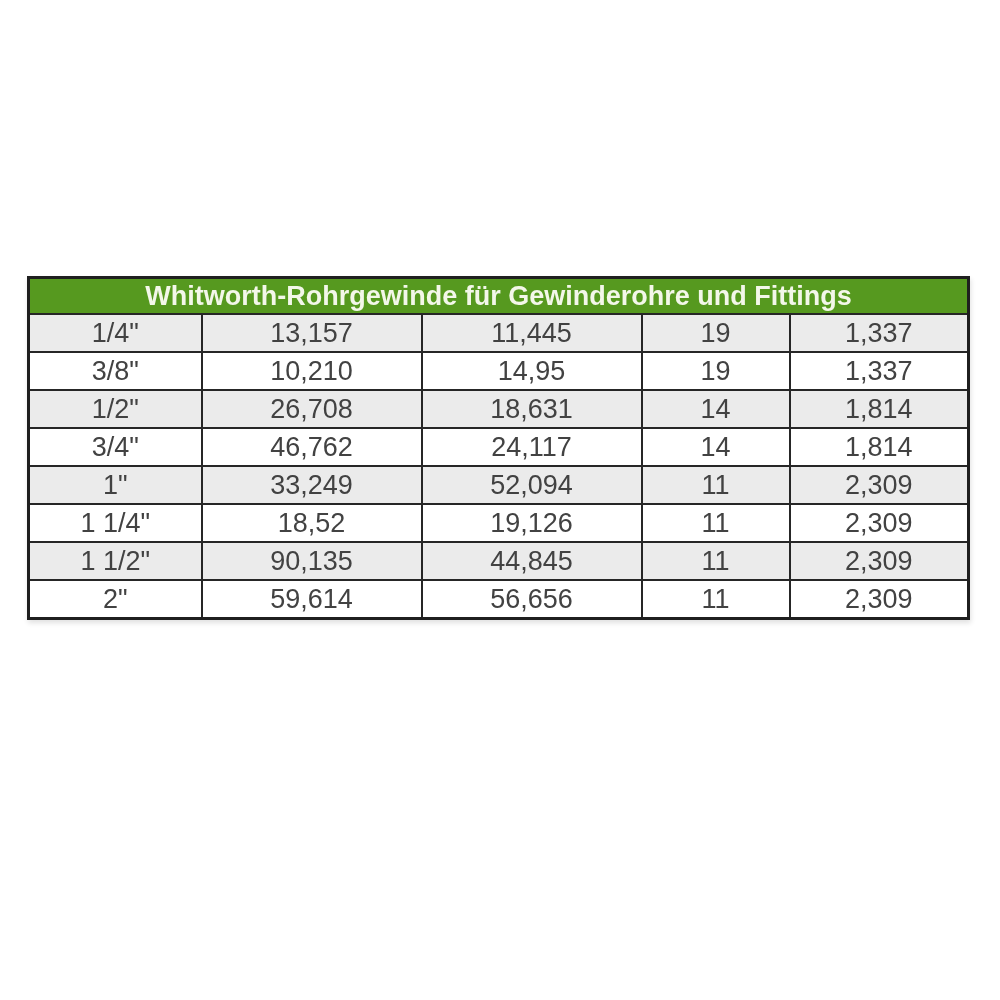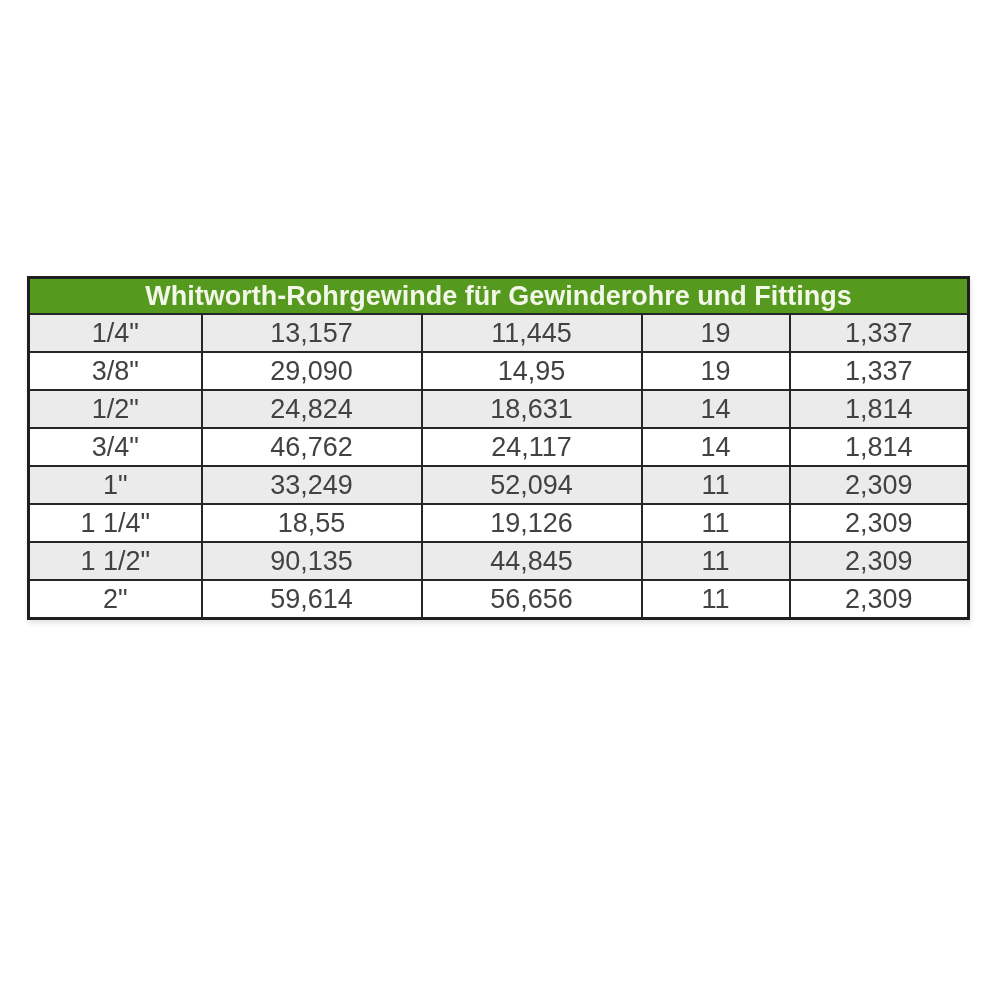--- a/index.html
+++ b/index.html
@@ -92,49 +92,49 @@
     <tbody id="table-body">
         <tr>
           <td>1/4"</td>
           <td>13,157</td>
           <td>11,445</td>
           <td>19</td>
           <td>1,337</td>
         </tr>
         <tr>
           <td>3/8"</td>
-          <td>29,090</td>
+          <td>10,210</td>
           <td>14,95</td>
           <td>19</td>
           <td>1,337</td>
         </tr>
         <tr>
           <td>1/2"</td>
-          <td>24,824</td>
+          <td>26,708</td>
           <td>18,631</td>
           <td>14</td>
           <td>1,814</td>
         </tr>
         <tr>
           <td>3/4"</td>
           <td>46,762</td>
           <td>24,117</td>
           <td>14</td>
           <td>1,814</td>
         </tr>
         <tr>
           <td>1"</td>
           <td>33,249</td>
           <td>52,094</td>
           <td>11</td>
           <td>2,309</td>
         </tr>
         <tr>
           <td>1 1/4"</td>
-          <td>18,55</td>
+          <td>18,52</td>
           <td>19,126</td>
           <td>11</td>
           <td>2,309</td>
         </tr>
         <tr>
           <td>1 1/2"</td>
           <td>90,135</td>
           <td>44,845</td>
           <td>11</td>
           <td>2,309</td>

